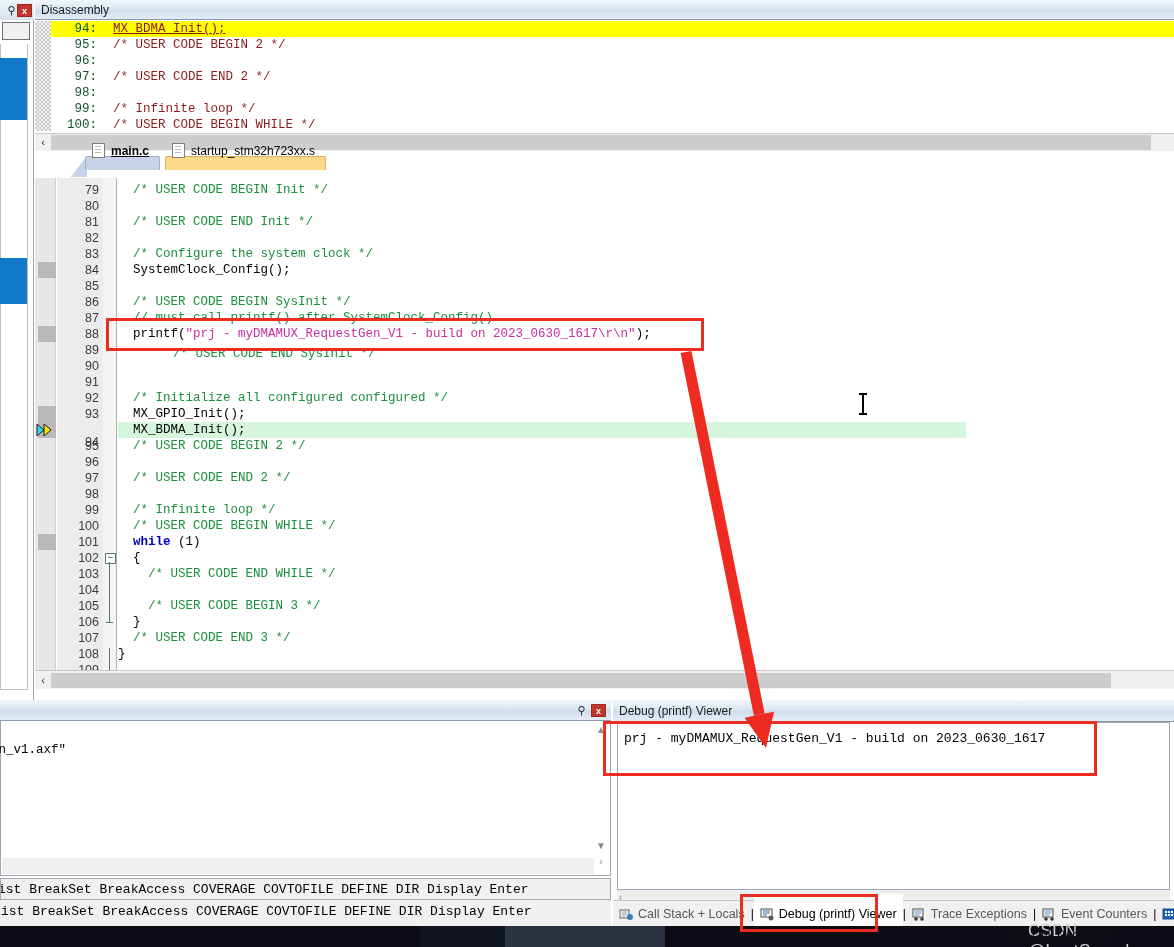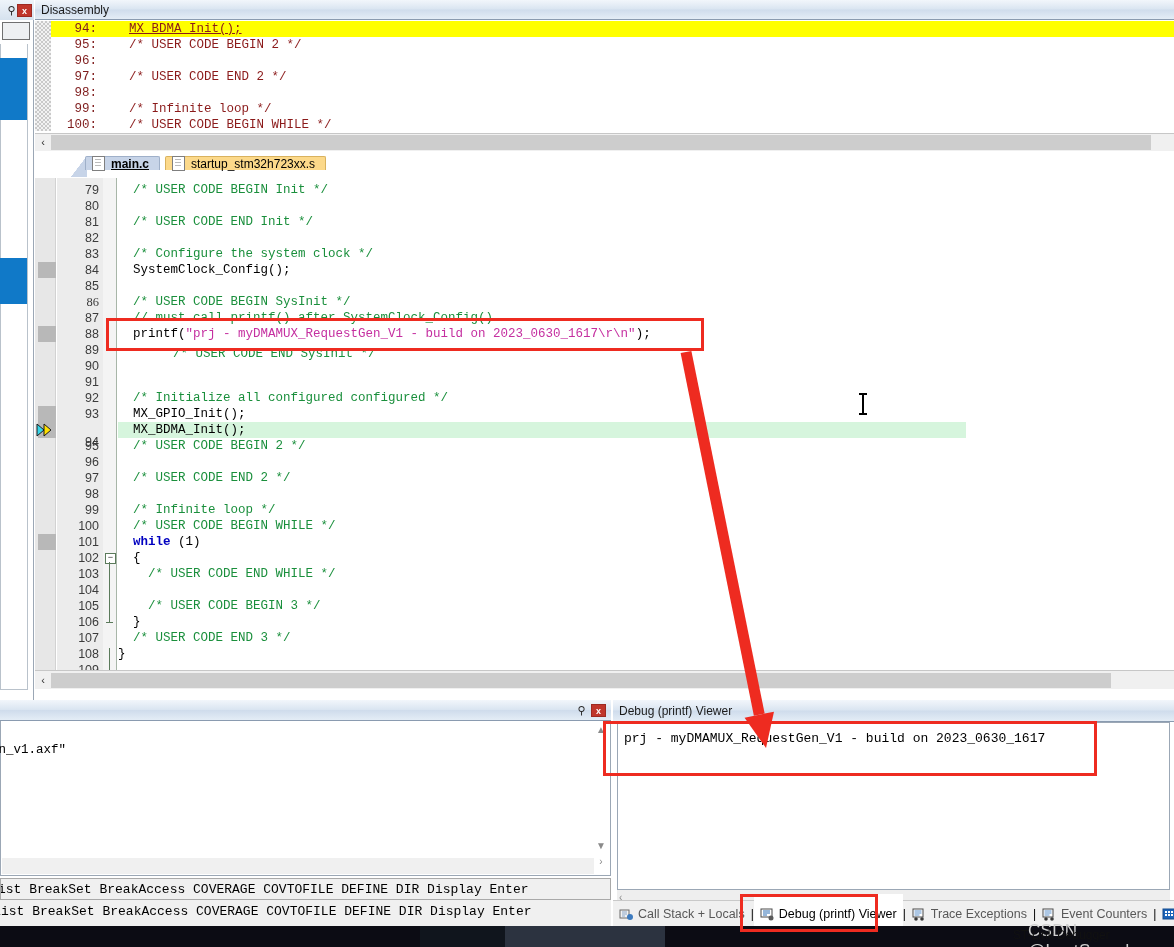--- a/index.html
+++ b/index.html
@@ -36,31 +36,31 @@
   
   #disasm{left:35px;top:0px;width:1139px;height:152px;background:#fff;}
   #disasm-title{left:0;top:0;width:1139px;height:20px;}
   #disasm-body{left:0;top:21px;width:1139px;height:110px;background:#fff;overflow:hidden;}
   #disasm-gutter{left:0;top:0;width:16px;height:110px;
      background-image:
        linear-gradient(45deg,#c9c9c9 25%,transparent 25%,transparent 75%,#c9c9c9 75%),
        linear-gradient(45deg,#c9c9c9 25%,transparent 25%,transparent 75%,#c9c9c9 75%);
      background-size:4px 4px;background-position:0 0,2px 2px;background-color:#f2f2f2;}
   .dis-line{height:16px;line-height:16px;font-size:12.5px;white-space:pre;color:#8b1a1a;}
-  .dis-num{display:inline-block;width:46px;text-align:right;margin-right:32px;color:#7f1d1d;}
+  .dis-num{display:inline-block;width:46px;text-align:right;margin-right:16px;color:#14532d;}
   .dis-hl{background:#ffff00;}
   .dis-hl .dis-code{color:#8b1a1a;text-decoration:underline;}
   #disasm-hscroll{left:0;top:133px;width:1139px;height:17px;background:#f0f0f0;border-top:1px solid #c7c7c7;display:flex;align-items:center;}
   .hs-arrow{width:16px;height:15px;text-align:center;line-height:15px;font-size:11px;color:#333;background:#f0f0f0;}
   .hs-thumb{height:15px;background:#cdcdcd;border:1px solid #cdcdcd;box-sizing:border-box;}
 
   
   #editor{left:35px;top:154px;width:1139px;height:540px;background:#fff;}
   #tabstrip{left:0;top:0;width:1139px;height:24px;background:#fff;}
-  .tab{position:absolute;top:2px;height:14px;display:flex;align-items:center;padding:0 10px 0 6px;
+  .tab{position:absolute;top:2px;height:14px;display:flex;align-items:flex-end;padding:0 10px 12px 6px;
        font-size:12px;box-sizing:border-box;
        border-top-left-radius:2px;border-top-right-radius:2px;}
   .tab .doc-ico{width:11px;height:13px;background:#fff;border:1px solid #7f7f7f;margin-right:6px;position:relative;}
   .tab .doc-ico:after{content:"";position:absolute;left:2px;top:2px;width:6px;height:1px;box-shadow:0 0 0 0 #aaa,0 3px 0 0 #bbb,0 6px 0 0 #bbb;background:#bbb;}
   #tab-main{left:50px;background:#c7d4e8;border:1px solid #9fb0c9;border-bottom:none;}
   #tab-main .lbl{font-weight:bold;text-decoration:underline;}
   #tab-startup{left:130px;background:#fcd98a;border:1px solid #d9b25e;border-bottom:none;}
   #tab-left-slope{left:36px;top:2px;width:16px;height:21px;
       background:linear-gradient(to bottom right,#ffffff 0%,#ffffff 49%,#c7d4e8 50%,#c7d4e8 100%);}
 
@@ -191,21 +191,21 @@
           </svg></div>
       </div>
     <div class="abs" id="edit-numgutter">
         <div class="num" style="top: 4px;">79</div>
         <div class="num" style="top: 20px;">80</div>
         <div class="num" style="top: 36px;">81</div>
         <div class="num" style="top: 52px;">82</div>
         <div class="num" style="top: 68px;">83</div>
         <div class="num" style="top: 84px;">84</div>
         <div class="num" style="top: 100px;">85</div>
-        <div class="num" style="top: 116px; font-family: Liberation Serif, serif;">86</div>
+        <div class="num" style="top: 116px;">86</div>
         <div class="num" style="top: 132px;">87</div>
         <div class="num" style="top: 148px;">88</div>
         <div class="num" style="top: 164px;">89</div>
         <div class="num" style="top: 180px;">90</div>
         <div class="num" style="top: 196px;">91</div>
         <div class="num" style="top: 212px;">92</div>
         <div class="num" style="top: 228px;">93</div>
         <div class="num" style="top: 256px;">94</div>
         <div class="num" style="top: 260px;">95</div>
         <div class="num" style="top: 276px;">96</div>

